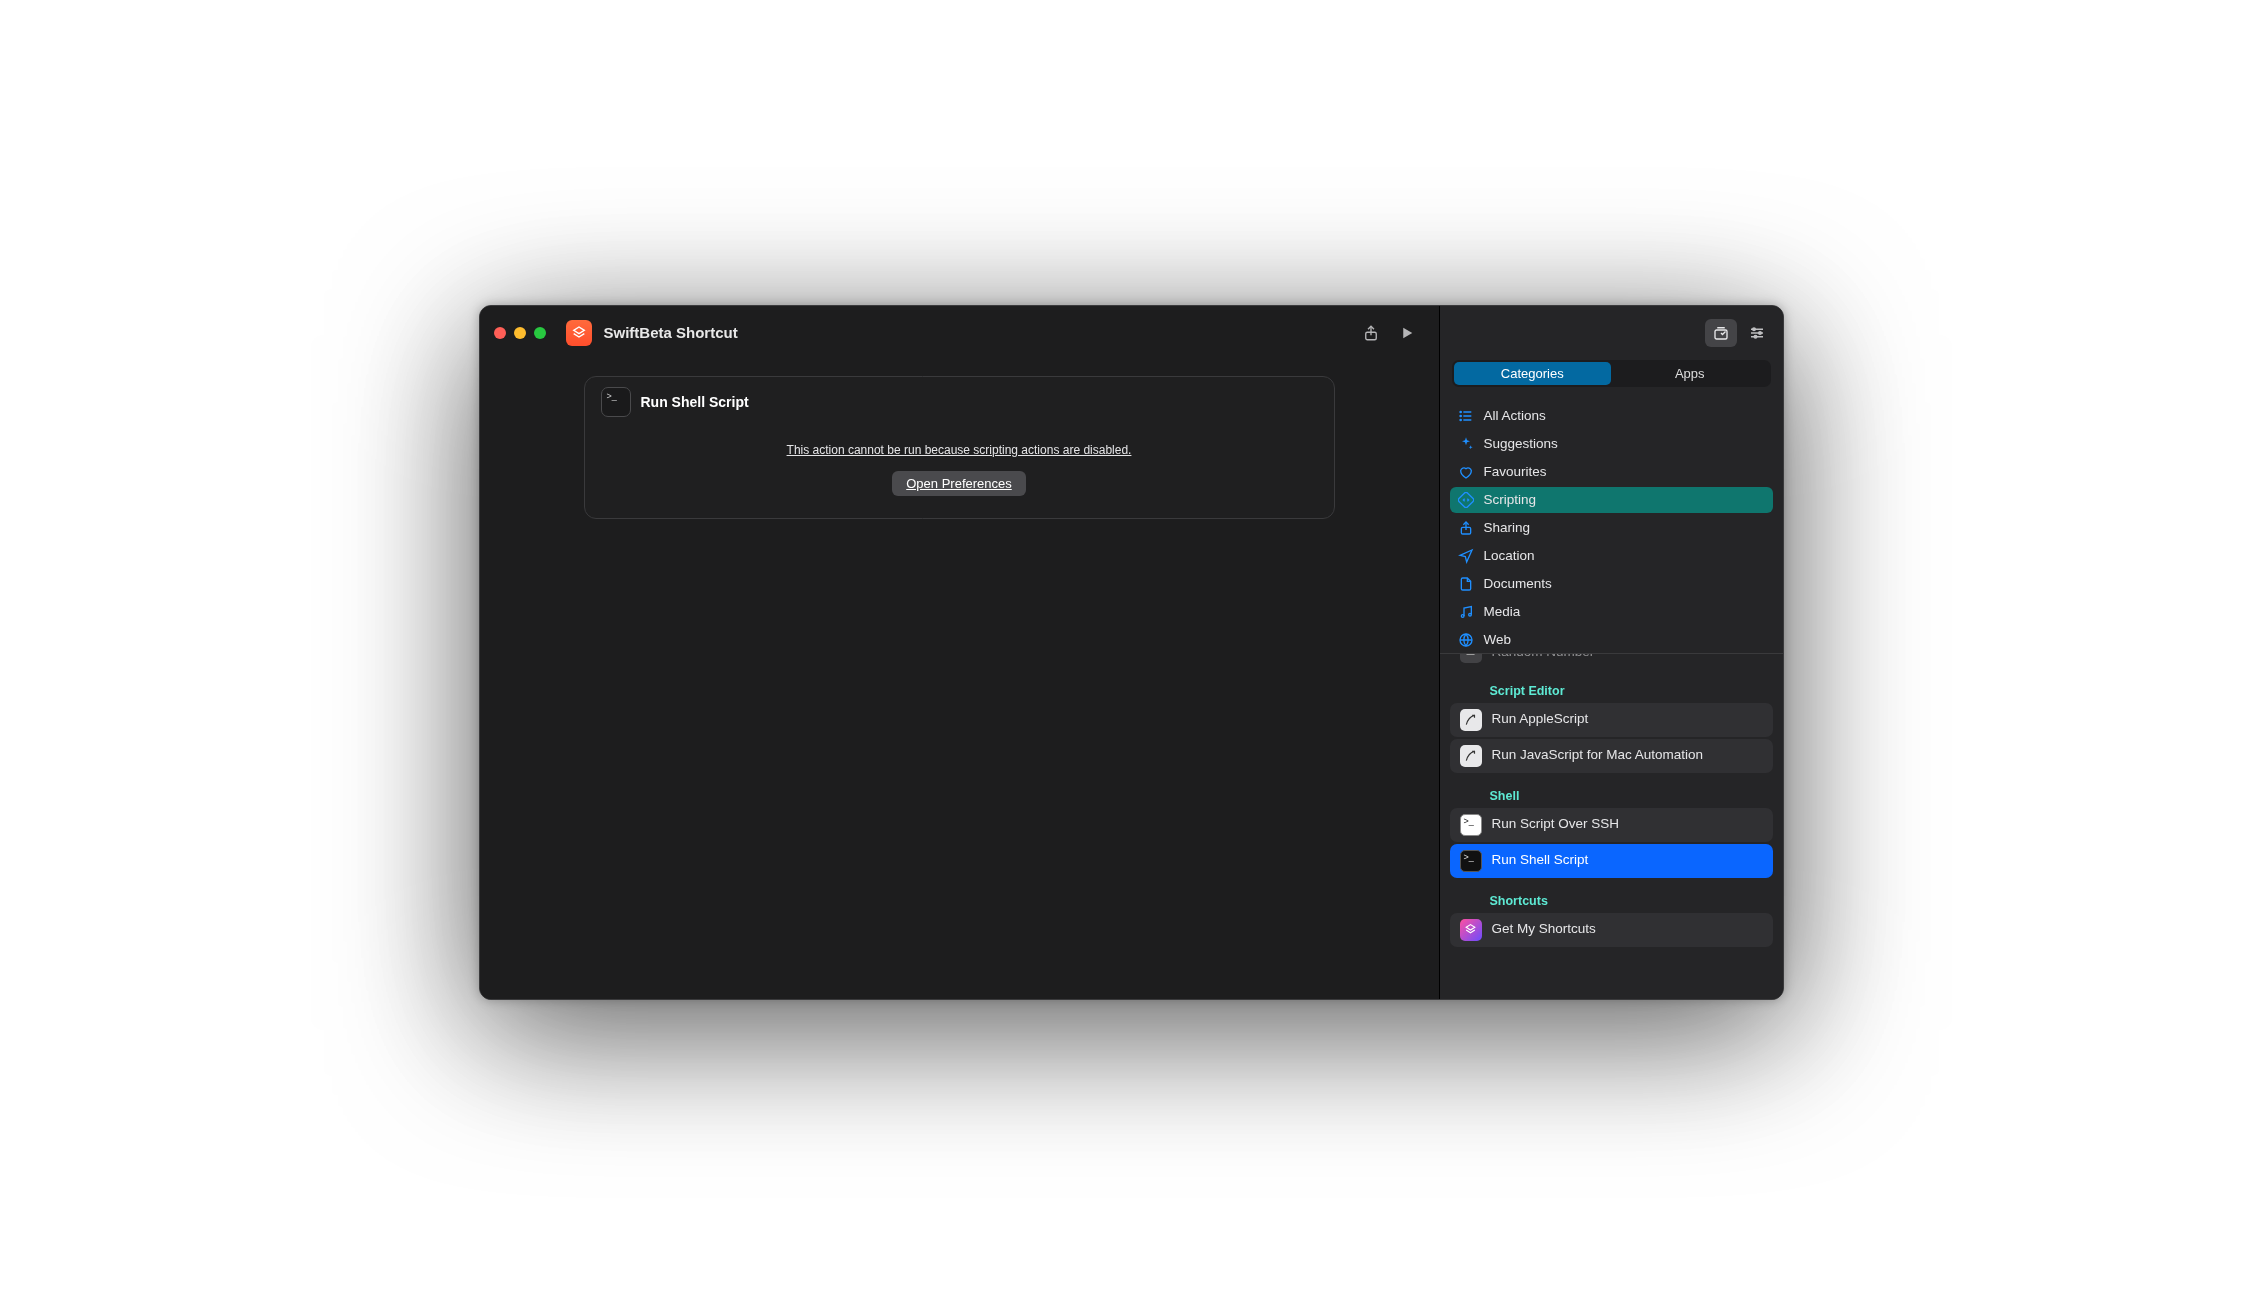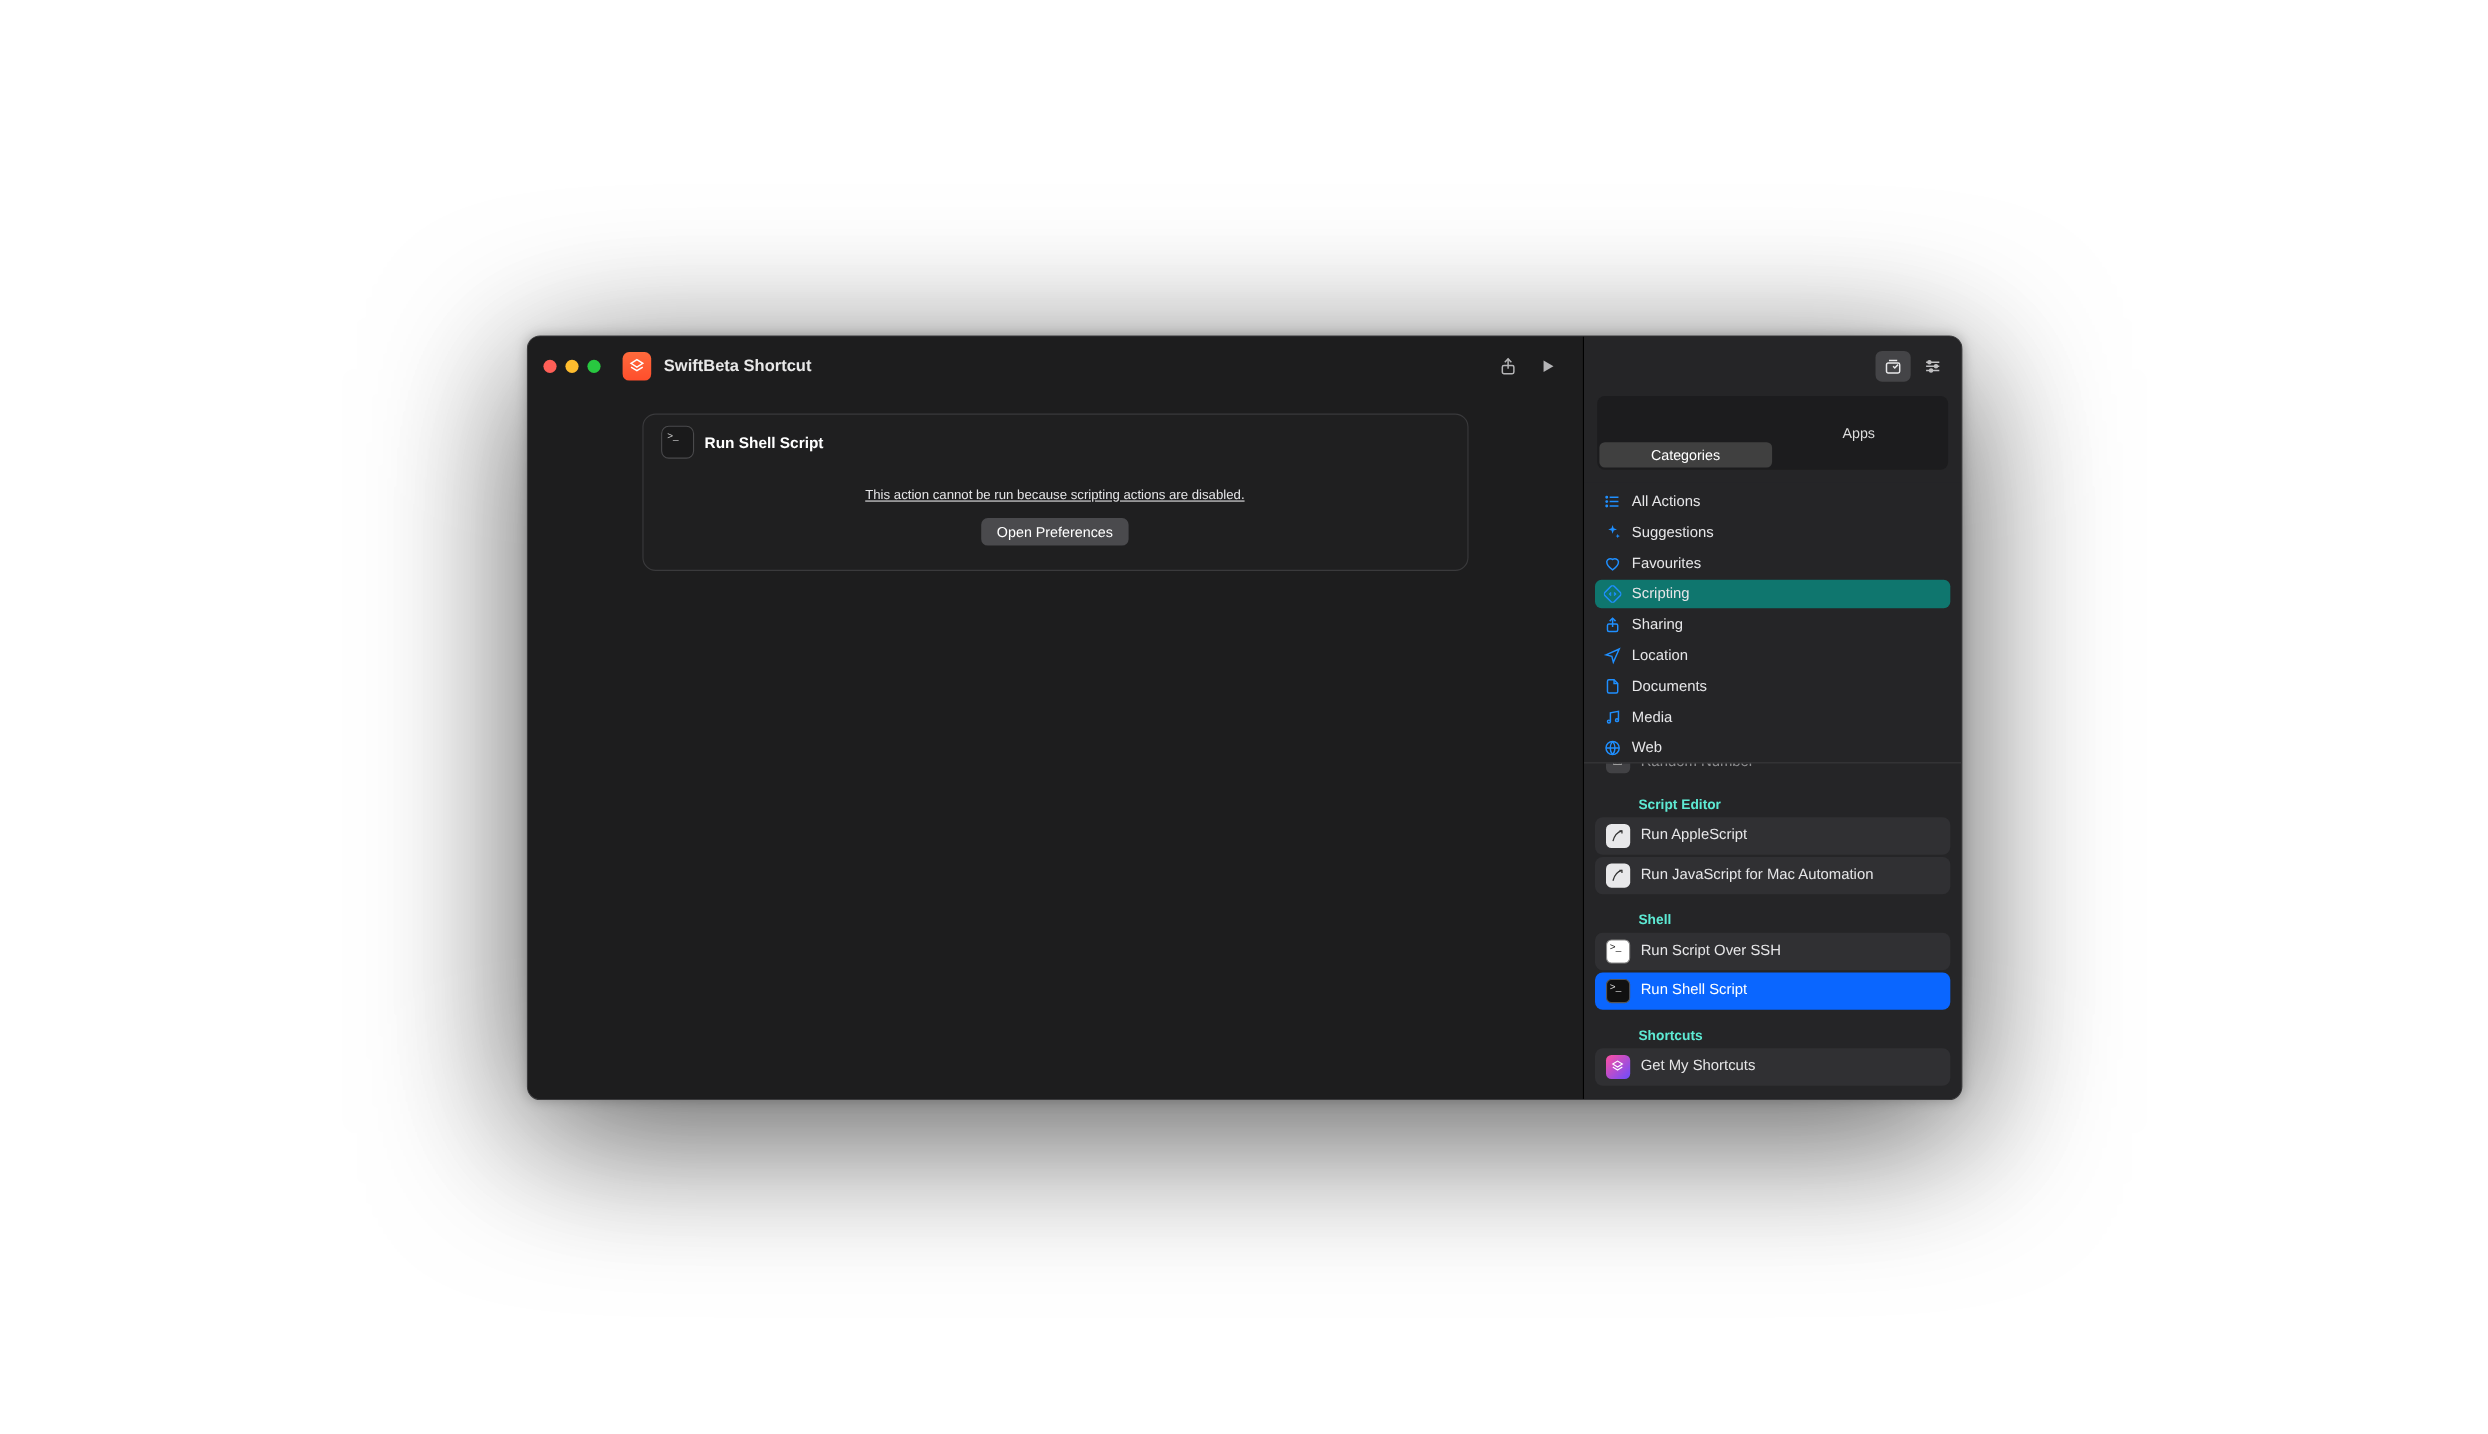--- a/index.html
+++ b/index.html
@@ -114,20 +114,21 @@
   .open-pref-btn {
     display:block;
     margin: 14px auto 0 auto;
     background:#4a4a4d;
     color:#fff;
     border:none;
     border-radius:6px;
     padding:5px 14px;
     font-size:13px;
     cursor:pointer;
+    text-decoration:underline;
   }
   
   .sidebar {
     width: 343px;
     background: #252527;
     display:flex;
     flex-direction:column;
     position:relative;
   }
   .sidebar-top {
@@ -181,23 +182,22 @@
     flex:1;
     background:transparent;
     border:none;
     color:#ddd;
     font-size:13px;
     padding:4px 0;
     border-radius:5px;
     cursor:pointer;
   }
   .seg button.active {
-    background:#404040;
+    background:#0369a1;
     color:#fff;
-    margin-top:40px;
   }
   .cats-panel {
     padding: 4px 10px 0 10px;
     display:grid;
     grid-template-columns: 1fr;
     gap: 2px 6px;
     border-bottom:1px solid #3a3a3c;
     background:#252527;
     position: relative;
     z-index: 2;

